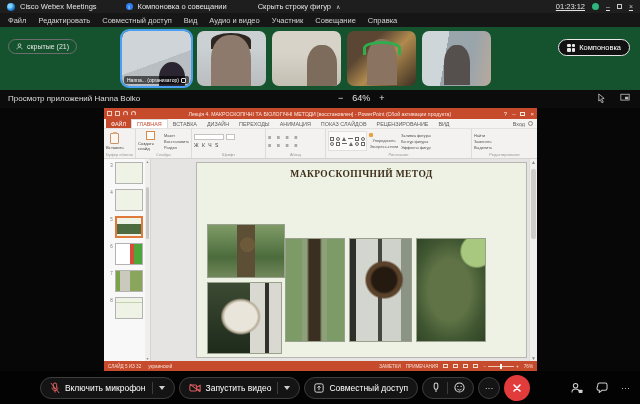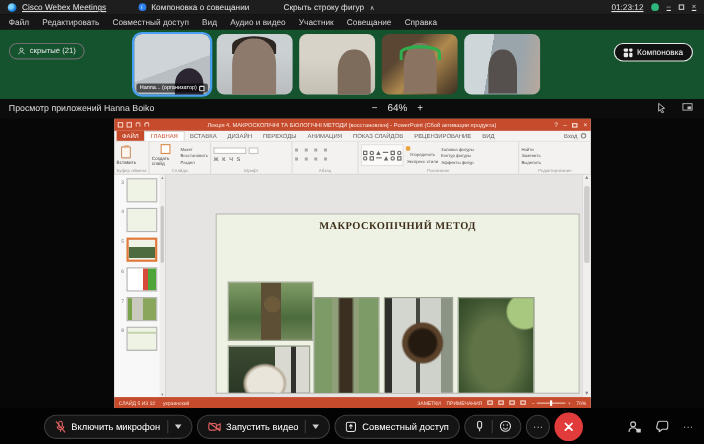--- a/index.html
+++ b/index.html
@@ -4,21 +4,21 @@
 <style>
   html,body{margin:0;padding:0;background:#000;}
   *{box-sizing:border-box;font-family:"Liberation Sans",sans-serif;}
   #screen{position:relative;width:640px;height:404px;background:#070707;overflow:hidden;}
 
   
   .titlebar{position:absolute;left:0;top:0;width:640px;height:13px;background:#1e1e1e;
     display:flex;align-items:center;padding:0 7px;color:#e3e3e3;font-size:7.5px;gap:5px;}
   .wx-logo{width:8px;height:8px;border-radius:50%;
     background:radial-gradient(circle at 35% 35%,#7fd4ff 0 25%,#1a7fd4 60%,#0b4fa0);flex:0 0 auto;}
-  .app-title{margin-right:24px;text-decoration:underline;}
+  .app-title{margin-right:24px;}
   .info-dot{width:7px;height:7px;border-radius:50%;background:#2d7ff0;color:#fff;font-size:5px;
     display:flex;align-items:center;justify-content:center;}
   .info-dot::after{content:"i";}
   .hide-menu{margin-left:26px;}
   .chev-up{font-size:6px;color:#cfcfcf;}
   .tb-right{margin-left:auto;display:flex;align-items:center;gap:7px;text-decoration:underline;}
   .green-dot{width:7px;height:7px;border-radius:50%;background:#2eb67d;}
   .win-btn{color:#c9c9c9;font-size:7px;line-height:1;}
   .max-box{width:5px;height:5px;border:1px solid #c9c9c9;}
 
@@ -111,21 +111,21 @@
   .m-text2{background:linear-gradient(180deg,#eef3e6 0 20%,#c2d4ae 20% 25%,#eef3e6 25%),repeating-linear-gradient(#eef3e6 0 3px,#8aa07a 3px 4px);}
   .tscroll{position:absolute;right:0;top:0;bottom:0;width:5px;background:#efeeec;}
   .tscroll .th{position:absolute;left:1px;right:1px;top:28px;height:52px;background:#c9c7c5;border-radius:2px;}
   .tscroll .ar{position:absolute;left:0;right:0;text-align:center;font-size:4px;color:#8a8a8a;}
 
   .editor{flex:1;position:relative;}
   .vscroll{position:absolute;right:0;top:0;bottom:0;width:8px;background:#f1efee;border-left:1px solid #ddd;}
   .vscroll .ar{position:absolute;left:0;right:0;text-align:center;font-size:5px;color:#8a8a8a;}
   .vscroll .th{position:absolute;left:1px;right:1px;top:10px;height:70px;background:#cfcdcb;border-radius:2px;}
 
-  .slide{position:absolute;left:45px;top:3px;right:10px;bottom:3px;background:#edf2e4;border:1px solid #b8b6b4;overflow:hidden;margin-top:32px;}
+  .slide{position:absolute;left:45px;top:3px;right:10px;bottom:3px;background:#edf2e4;border:1px solid #b8b6b4;overflow:hidden;}
   .slide-title{margin-top:6px;text-align:center;font-family:"Liberation Serif",serif;font-weight:bold;
     font-size:9.5px;letter-spacing:.4px;color:#3e2f1b;}
   .slide-body{margin:4px 12px 0;font-family:"Liberation Serif",serif;font-weight:bold;font-size:7.4px;
     color:#141414;text-align:justify;line-height:1.5;text-indent:16px;}
   .hw{color:#c05a11;text-decoration:underline;text-decoration-color:#d04a3a;}
   .photo{position:absolute;border:1px solid #9aa08e;}
   .phA{left:10px;top:61px;width:78px;height:54px;
     background:radial-gradient(circle at 52% 38%,#6d5a3a 0 14%,rgba(0,0,0,0) 15%),
       linear-gradient(90deg,rgba(0,0,0,0) 38%,#5d4f35 38% 62%,rgba(0,0,0,0) 62%),
       linear-gradient(180deg,#7f9c67,#4c6b3c 62%,#71875a);}

